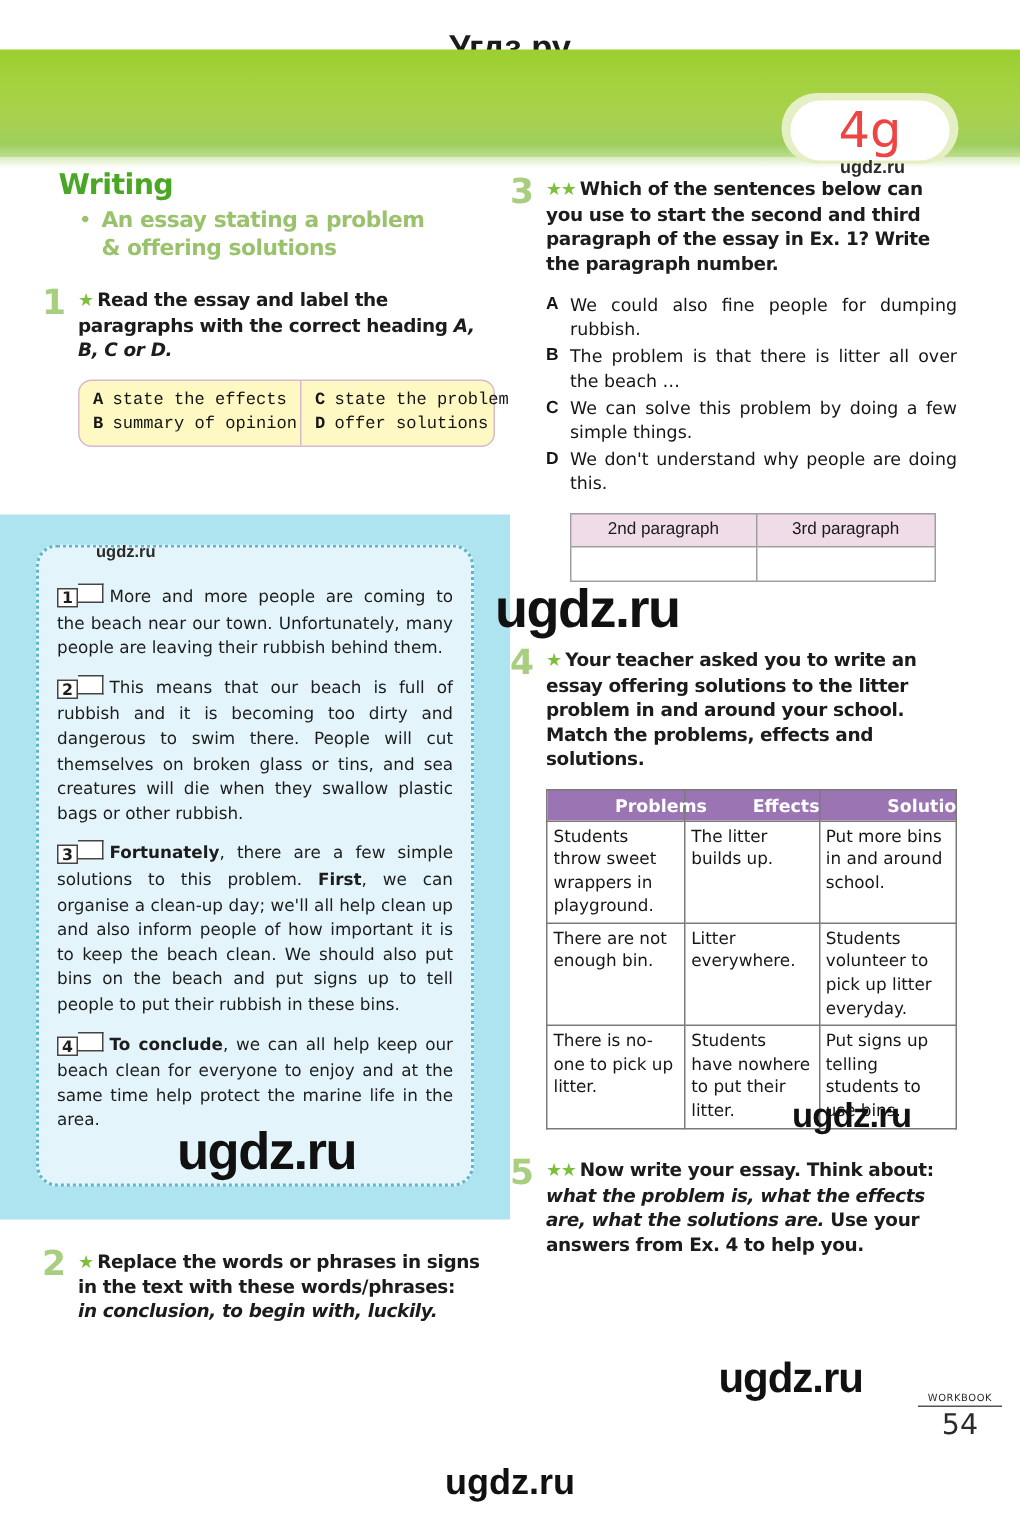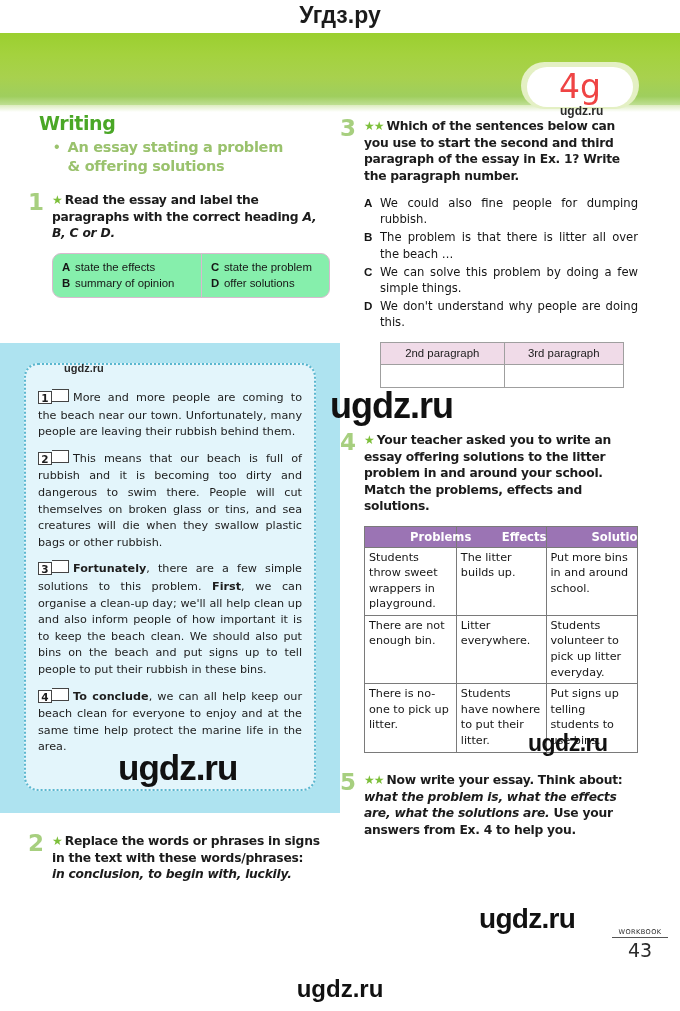--- a/index.html
+++ b/index.html
@@ -12,21 +12,21 @@
     width: 680px;
     height: 1011px;
     position: relative;
     font-family: "Liberation Sans", sans-serif;
     overflow: hidden;
   }
 
   
   .wm-top {
     position: absolute;
-    top: 2px;
+    top: 18px;
     left: 0;
     width: 680px;
     text-align: center;
     font-size: 23px;
     font-weight: bold;
     color: #1b1b1b;
     letter-spacing: 0px;
   }
 
   
@@ -161,23 +161,24 @@
   .ex-instr i { font-weight: bold; font-style: italic; }
   .ex-instr .norm { font-weight: normal; margin-top: 30px; }
   .ex-instr .ital-norm { font-style: italic; font-weight: bold; }
 
   
   .headings-box {
     margin: 11px 0 0 24px;
     width: 278px;
     border: 1px solid #d9b9cf;
     border-radius: 9px;
-    background: #86efac;
+    background: #fef9c3;
     display: flex;
     box-sizing: border-box;
+    font-family: Liberation Mono, monospace;
   }
   .headings-col {
     padding: 5px 0 6px 9px;
     box-sizing: border-box;
   }
   .headings-col:first-child { width: 150px; border-right: 1px solid #d9b9cf; }
   .headings-col:last-child { width: 128px; }
   .heading-row {
     font-size: 11.4px;
     color: #161616;
@@ -603,16 +604,16 @@
       <span class="star">★★</span><span>Now write your essay. Think about</span><span>: </span><span class="ital-norm norm" style="font-style:italic">what the problem is, what the effects are, what the solutions are.</span><span> Use your answers from Ex. 4 to help you.</span>
     </div>
   </div>
 </div>
 
 <div class="wm-footer">ugdz.ru</div>
 
 <div class="footer">
   <div class="footer-label">WORKBOOK</div>
   <div class="footer-rule"></div>
-  <div class="footer-page">43</div>
+  <div class="footer-page">54</div>
 </div>
 
 <div class="wm-bottom">ugdz.ru</div>
 
 </body></html>

